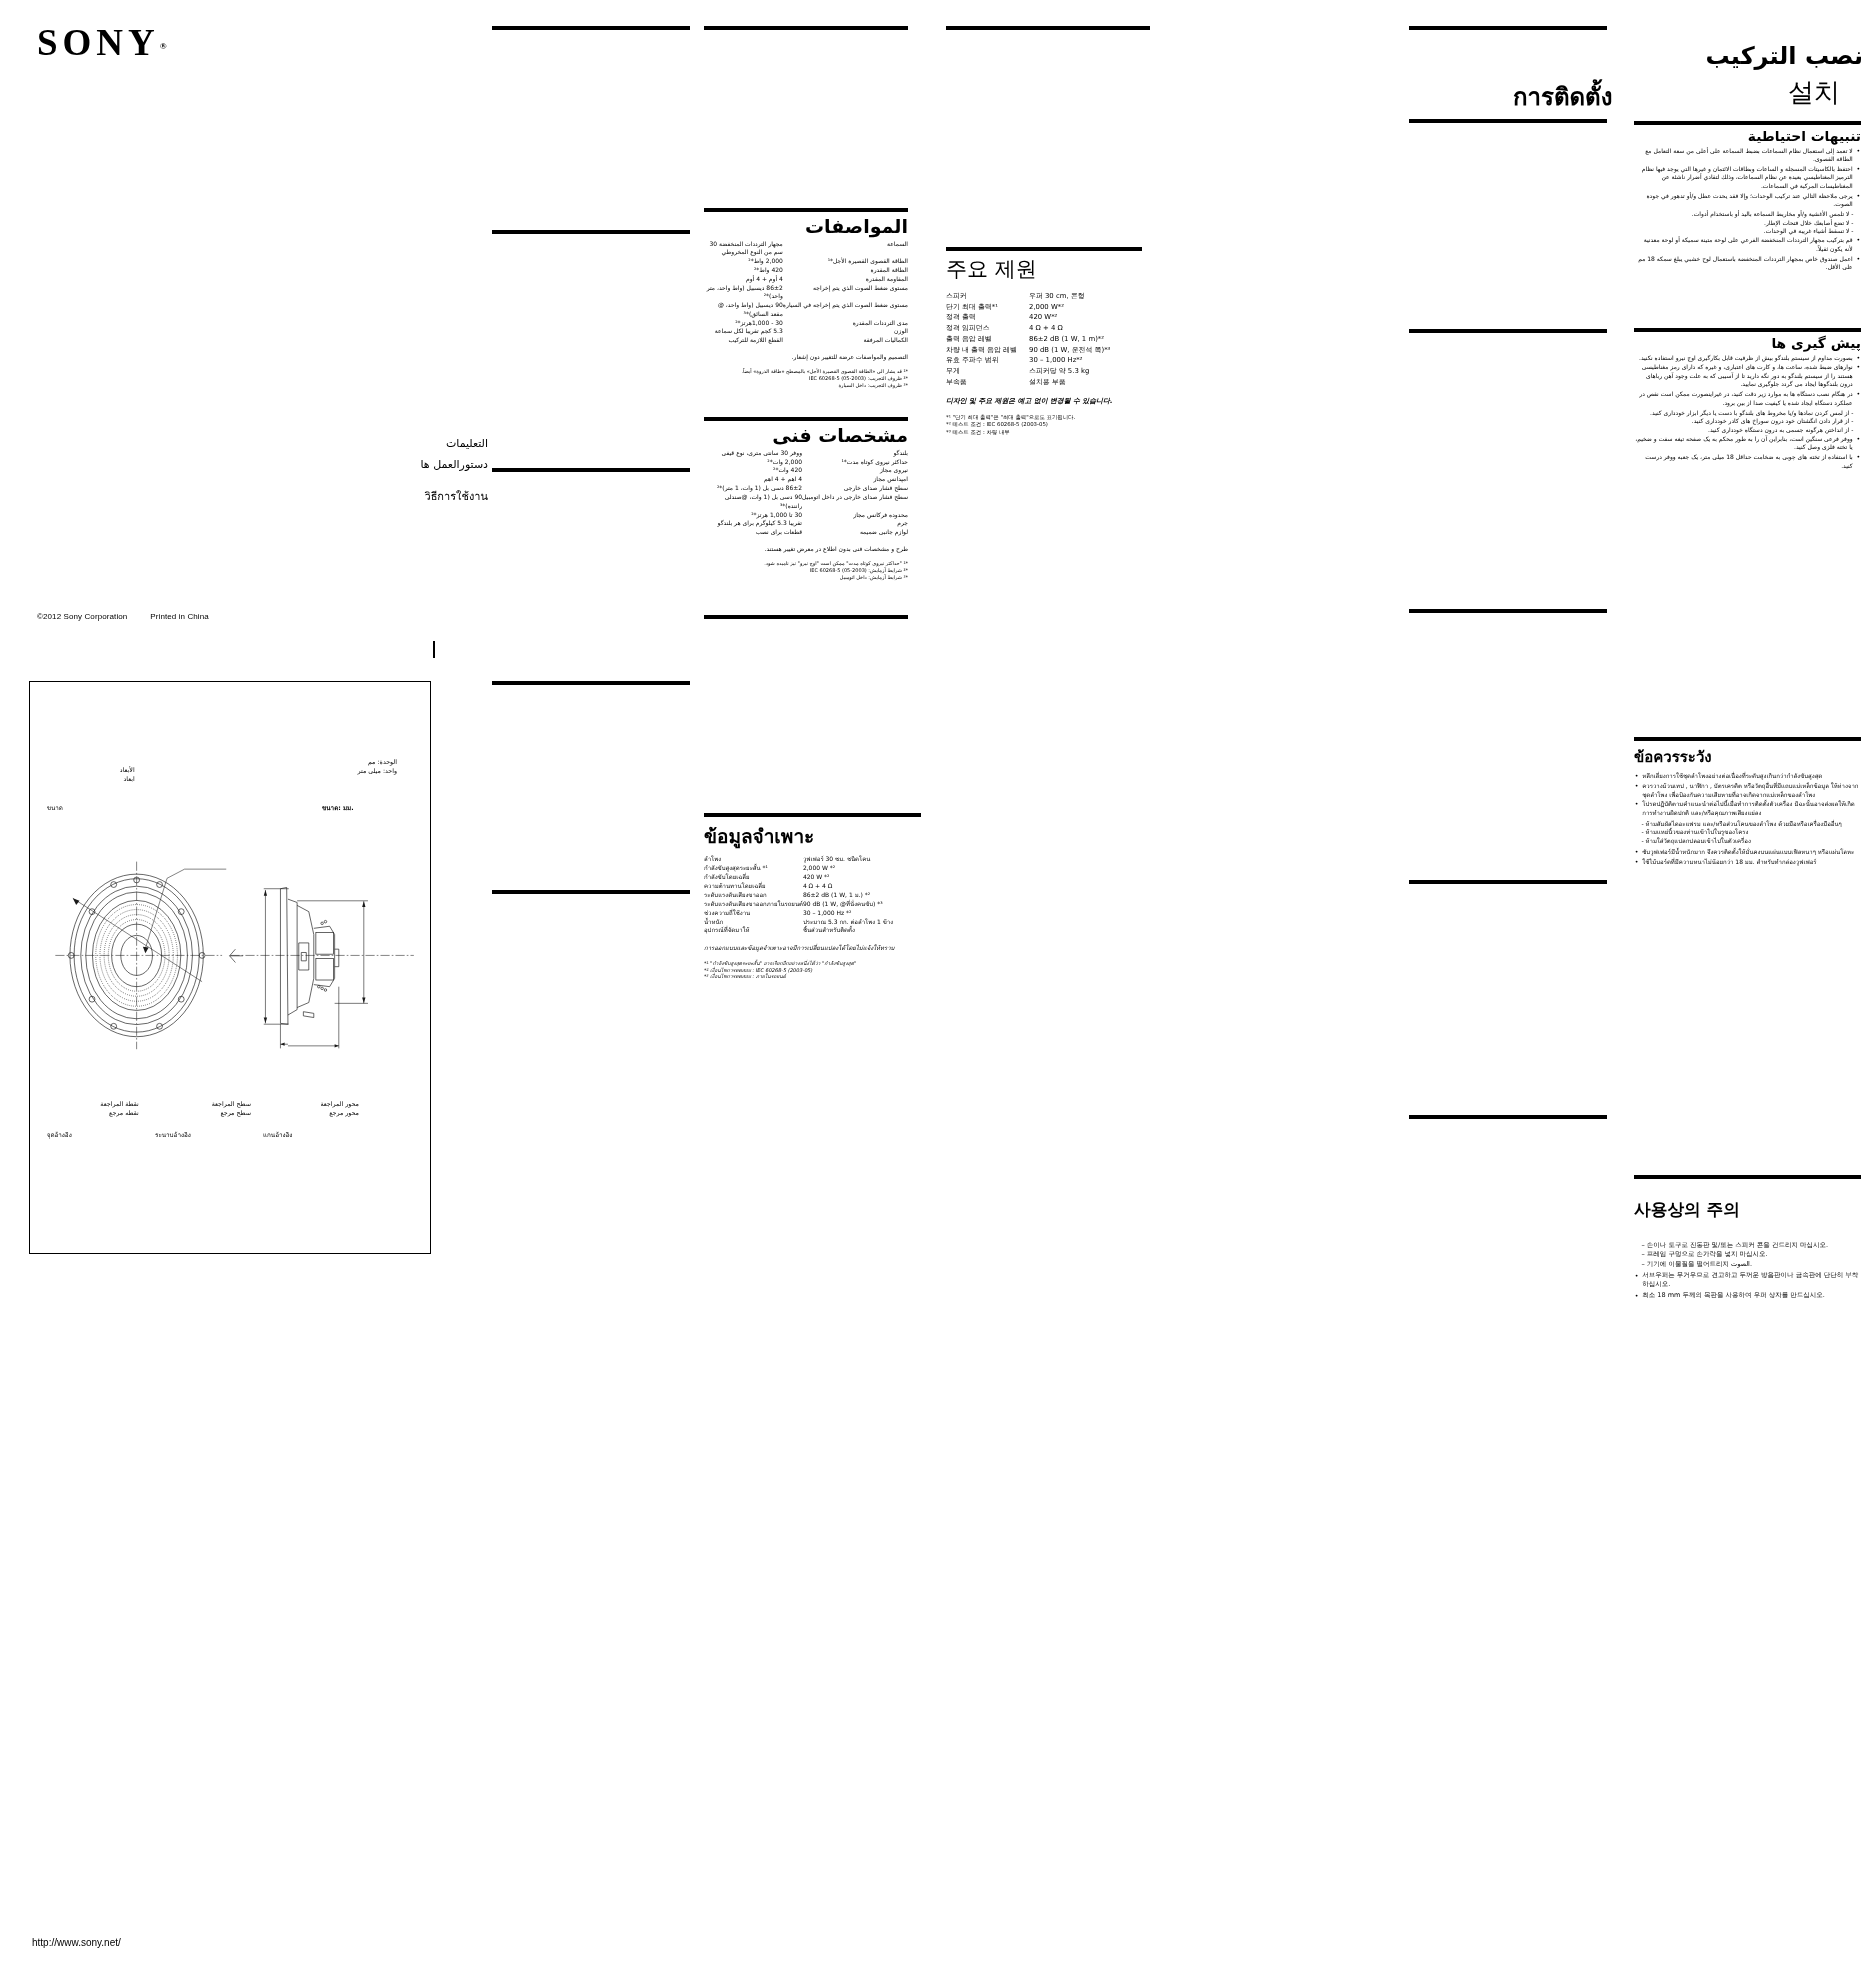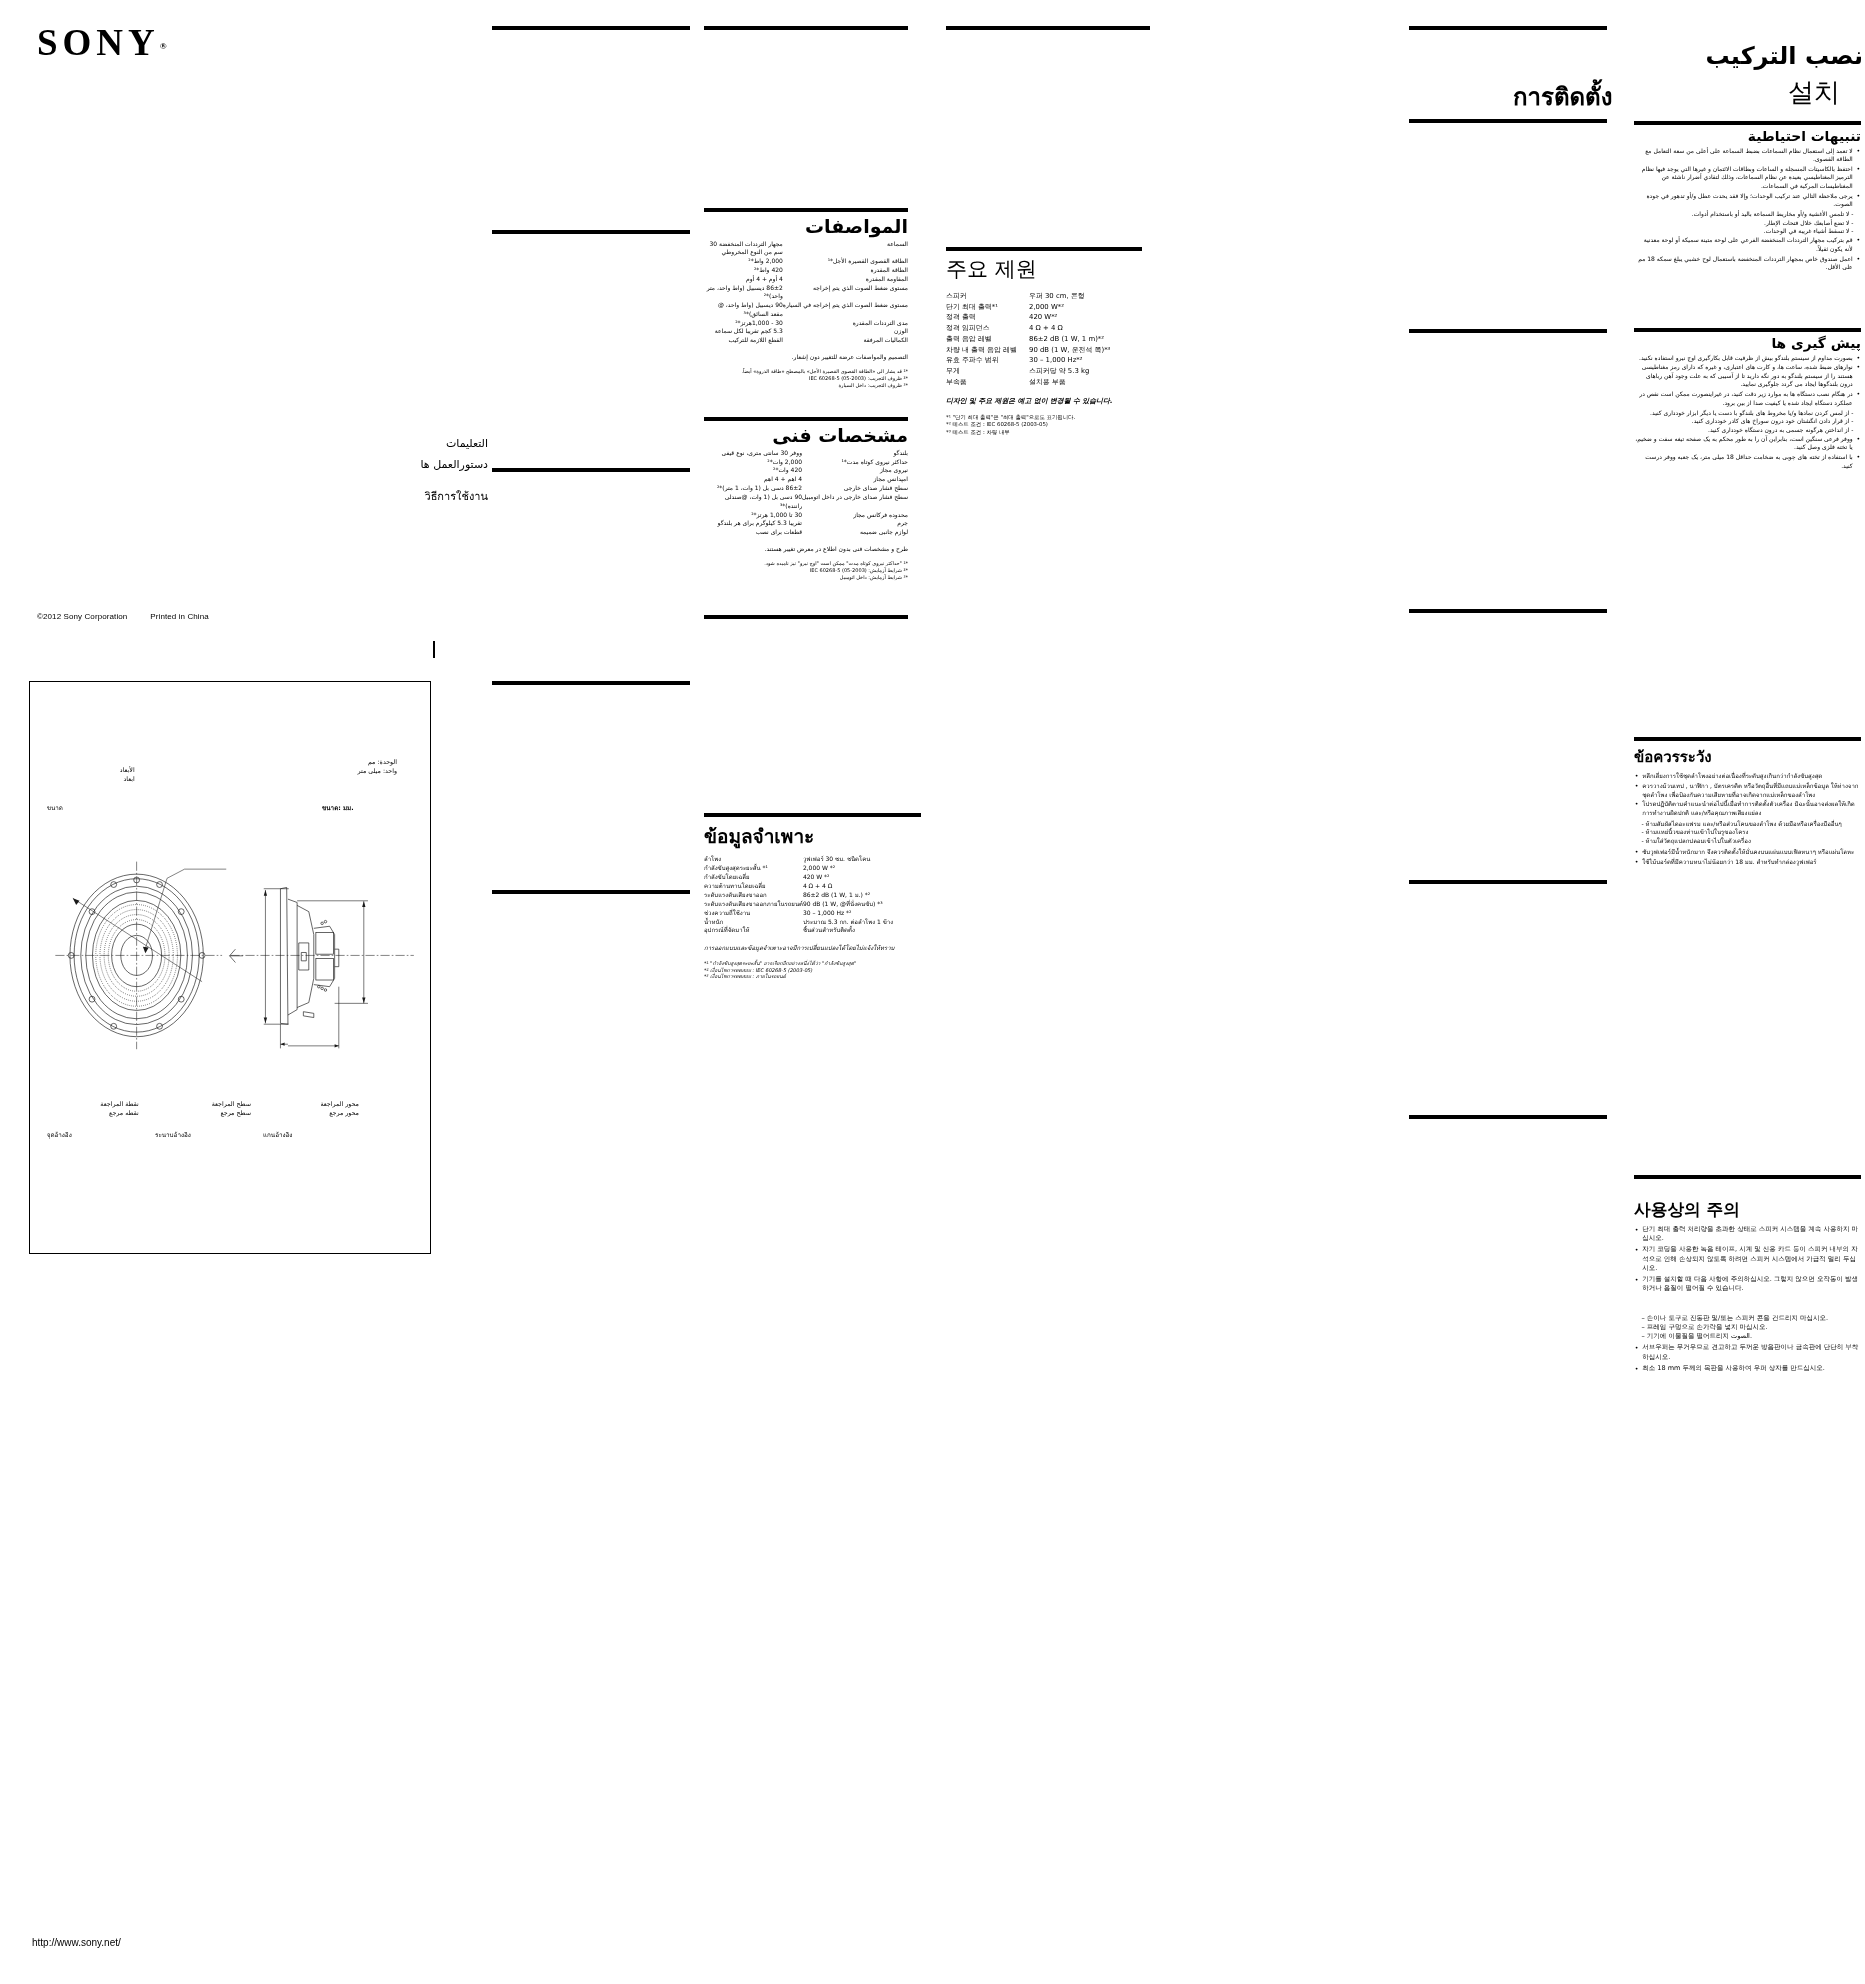--- a/index.html
+++ b/index.html
@@ -482,25 +482,20 @@
         <li>ซับวูฟเฟอร์มีน้ำหนักมาก จึงควรติดตั้งให้มั่นคงบนแผ่นแบบเฟิลหนาๆ หรือแผ่นโลหะ</li>
         <li>ใช้ไม้บอร์ดที่มีความหนาไม่น้อยกว่า 18 มม. สำหรับทำกล่องวูฟเฟอร์</li>
       </ul>
   </div>
 </div>
 
 <div class="abs" style="left:1634px;top:1175px;width:227px;">
   <div class="rule"></div>
   <div class="h-ko" style="margin-top:19px;font-size:16.7px;">사용상의 주의</div>
   <div class="ltr t15" style="margin-top:4.2px;">
-    <ul class="bullets">
-        <li>단기 최대 출력 처리량을 초과한 상태로 스피커 시스템을 계속 사용하지 마십시오.</li>
-        <li>자기 코딩을 사용한 녹음 테이프, 시계 및 신용 카드 등이 스피커 내부의 자석으로 인해 손상되지 않도록 하려면 스피커 시스템에서 가급적 멀리 두십시오.</li>
-        <li>기기를 설치할 때 다음 사항에 주의하십시오. 그렇지 않으면 오작동이 발생하거나 음질이 떨어질 수 있습니다.</li>
-      </ul>
     <ul class="sub" style="margin-top:20px;">
         <li>– 손이나 도구로 진동판 및/또는 스피커 콘을 건드리지 마십시오.</li>
         <li>– 프레임 구멍으로 손가락을 넣지 마십시오.</li>
         <li>– 기기에 이물질을 떨어트리지 الصوت.</li>
       </ul>
     <ul class="bullets" style="margin-top:1.7px;">
         <li>서브우퍼는 무거우므로 견고하고 두꺼운 방음판이나 금속판에 단단히 부착하십시오.</li>
         <li>최소 18 mm 두께의 목판을 사용하여 우퍼 상자를 만드십시오.</li>
       </ul>
   </div>

